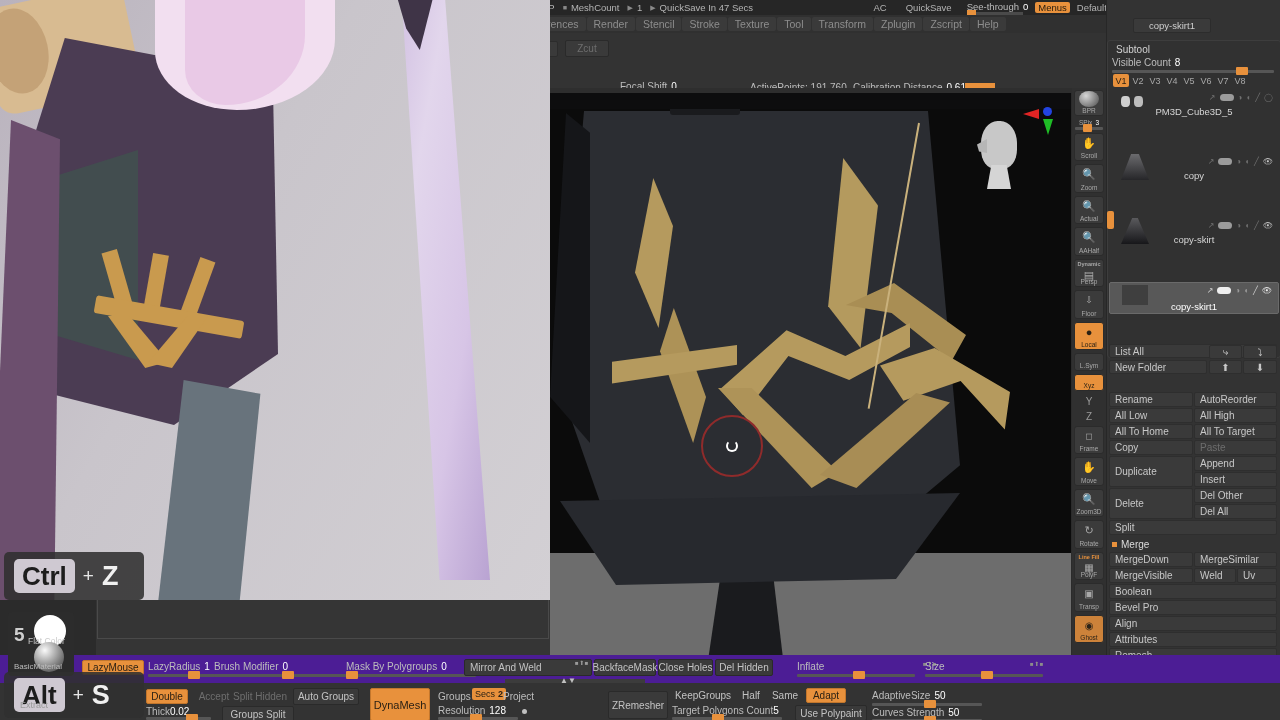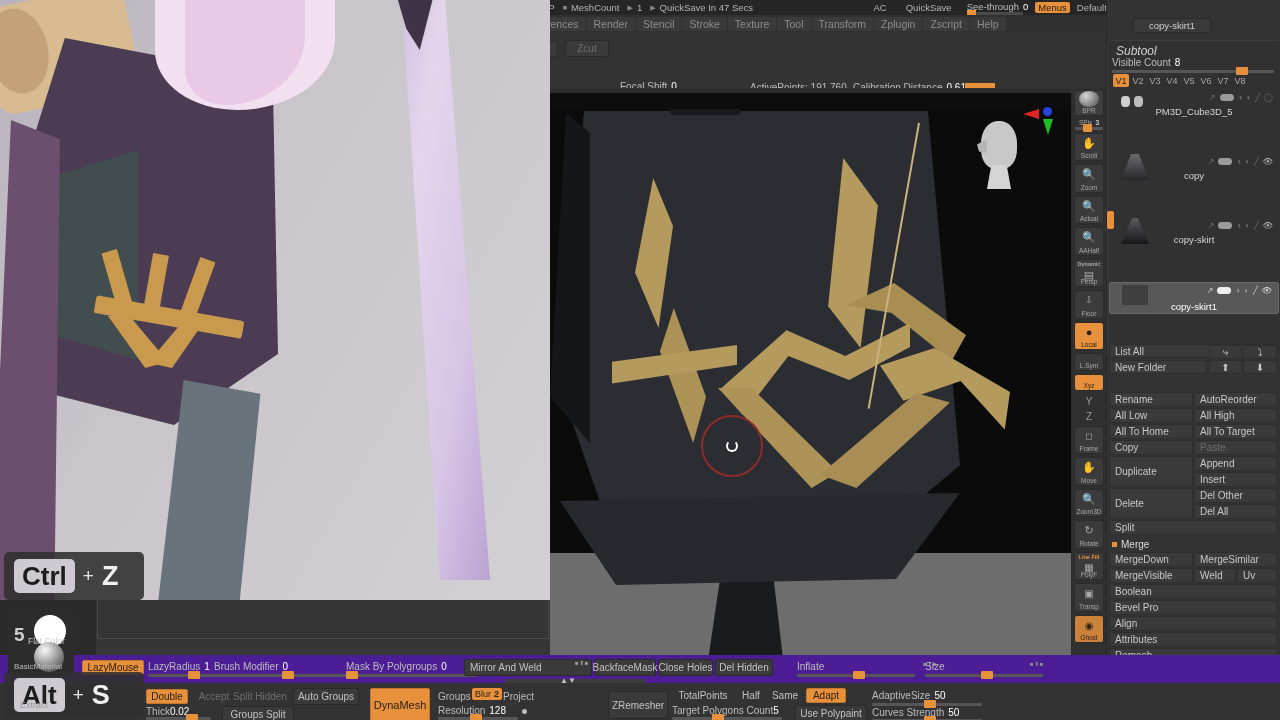--- a/index.html
+++ b/index.html
@@ -68,21 +68,21 @@
   .vbtn.on { background:#e8913c; color:#2b2114; }
   .vbtn.small { height:18px; }
   .vlbl { font-size:6.5px; color:#a9a9a9; line-height:7px; }
 
   
   #rpanel { position:absolute; left:1106px; top:0; width:174px; height:720px;
      background:#333333; border-left:1px solid #272727; }
   #rp-tooltitle { position:absolute; left:26px; top:18px; width:78px; height:15px;
      background:#3a3a3a; border:1px solid #2c2c2c; display:flex; align-items:center;
      justify-content:center; font-size:9.5px; color:#cfcfcf; border-radius:2px;}
-  .sect-title { font-size:12px; color:#d2d2d2; padding-left:5px;font-style:italic; }
+  .sect-title { font-size:10px; color:#d2d2d2; padding-left:5px; }
   .vrow { display:flex; gap:1px; padding-left:4px; }
   .vchip { width:16px; height:13px; font-size:9px; display:flex; align-items:center;
      justify-content:center; color:#a8a8a8; }
   .vchip.on { background:#e8913c; color:#2b2114; border-radius:2px; }
   .st-item { position:relative; height:32px; }
   .st-name { position:absolute; left:0; width:100%; text-align:center;
      font-size:9.5px; color:#d6d6d6; }
   .st-icons { position:absolute; right:6px; display:flex; gap:4px; align-items:center; }
   .sic { font-size:8px; color:#707070; }
   .r-btn { background:#3a3a3a; border:1px solid #2e2e2e; font-size:10px; color:#c8c8c8;
@@ -618,35 +618,35 @@
 
     <div class="btn dim" style="position:absolute;left:226px;top:6px;width:68px;height:15px;justify-content:center;background:transparent;border-color:transparent;">Split Hidden</div>
     <div class="btn" style="position:absolute;left:222px;top:23px;width:72px;height:17px;justify-content:center;">Groups Split</div>
     <div class="btn" style="position:absolute;left:293px;top:5px;width:66px;height:17px;justify-content:center;">Auto Groups</div>
 
     <div class="btn orange" style="position:absolute;left:370px;top:5px;width:60px;height:33px;justify-content:center;font-size:11px;">DynaMesh</div>
 
     <div class="lbl" style="position:absolute;left:438px;top:8px;">Groups</div>
     <div style="position:absolute;left:472px;top:5px;display:flex;gap:3px;align-items:center;background:#e8913c;
                 border-radius:2px;padding:1px 3px;">
-      <span style="font-size:9px;color:#2b2114;">Blur</span>
+      <span style="font-size:9px;color:#2b2114;">Secs</span>
       <span style="font-size:9px;color:#2b2114;font-weight:bold;">2</span>
     </div>
     <div class="lbl" style="position:absolute;left:503px;top:8px;">Project</div>
     <div style="position:absolute;left:438px;top:22px;display:flex;gap:4px;">
       <span class="lbl">Resolution</span>
       <span class="lbl val">128</span>
     </div>
     <div class="slider" style="position:absolute;left:438px;top:34px;width:80px;">
       <i class="knob" style="left:32px;"></i>
       </div>
     <div style="position:absolute;left:522px;top:26px;width:5px;height:5px;background:#c0c0c0;border-radius:50%;"></div>
 
     <div class="btn" style="position:absolute;left:608px;top:8px;width:60px;height:28px;justify-content:center;">ZRemesher</div>
-    <div class="btn" style="position:absolute;left:672px;top:5px;width:62px;height:15px;justify-content:center;background:transparent;border-color:transparent;">TotalPoints</div>
+    <div class="btn" style="position:absolute;left:672px;top:5px;width:62px;height:15px;justify-content:center;background:transparent;border-color:transparent;">KeepGroups</div>
     <div class="btn" style="position:absolute;left:736px;top:5px;width:30px;height:15px;justify-content:center;background:transparent;border-color:transparent;">Half</div>
     <div class="btn" style="position:absolute;left:766px;top:5px;width:38px;height:15px;justify-content:center;background:transparent;border-color:transparent;">Same</div>
     <div class="btn orange" style="position:absolute;left:806px;top:5px;width:40px;height:15px;justify-content:center;">Adapt</div>
     <div style="position:absolute;left:672px;top:22px;display:flex;gap:0;">
       <span class="lbl">Target Polygons Count</span>
       <span class="lbl val">5</span>
     </div>
     <div class="slider" style="position:absolute;left:672px;top:34px;width:110px;">
       <i class="knob" style="left:40px;"></i>
       </div>

